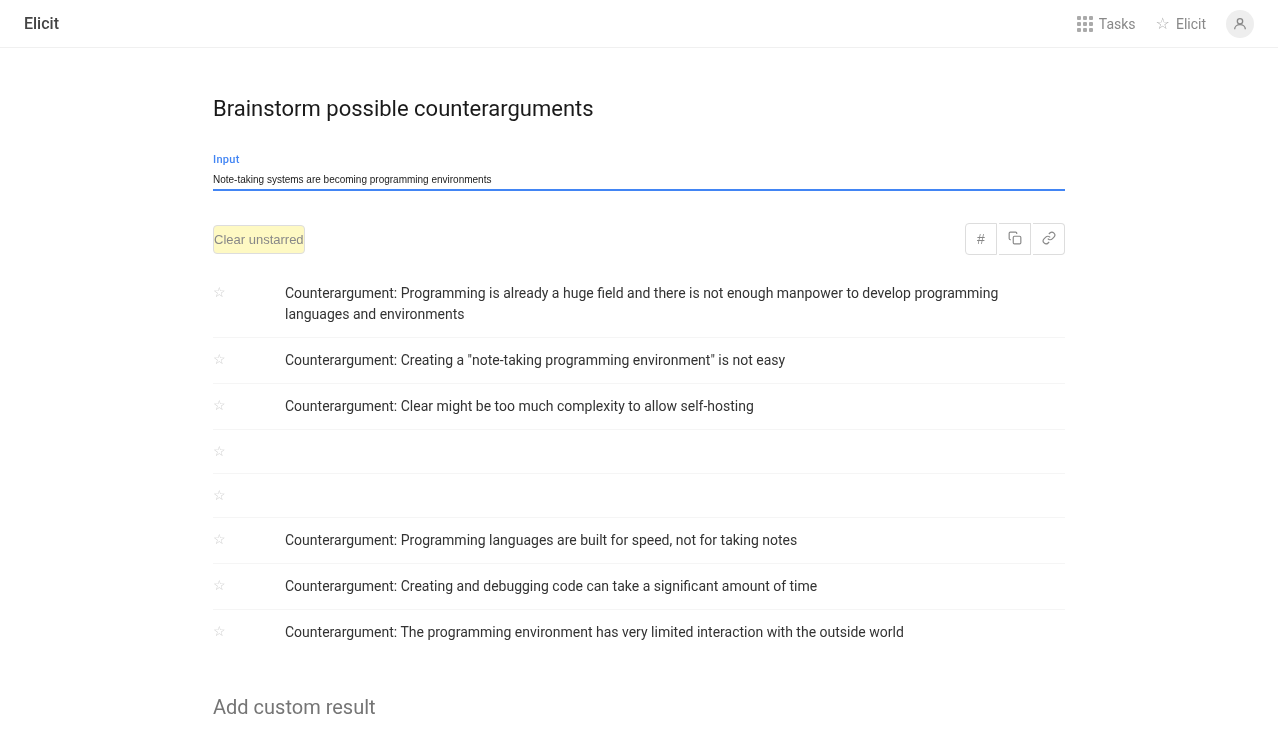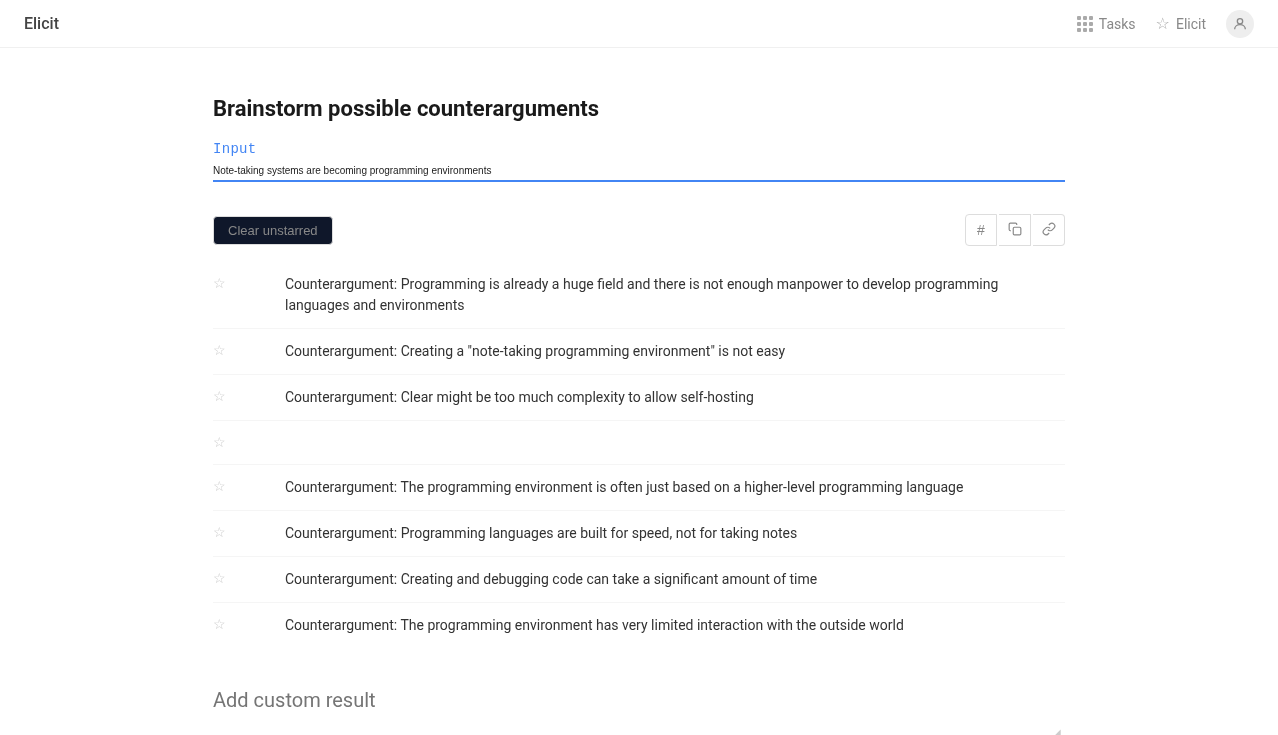--- a/index.html
+++ b/index.html
@@ -71,37 +71,36 @@
 
     
     .main-content {
       max-width: 900px;
       margin: 0 auto;
       padding: 48px 24px 40px;
     }
 
     .page-title {
       font-size: 22px;
-      font-weight: 700;
+      font-weight: 400;
       color: #1a1a1a;
-      margin-bottom: 20px;
+      margin-bottom: 32px;
     }
 
     
     .input-section {
       margin-bottom: 32px;
     }
 
     .input-label {
-      font-size: 14px;
+      font-size: 11px;
       color: #4285f4;
       margin-bottom: 4px;
       font-weight: 500;
       letter-spacing: 0.3px;
-      font-family: Liberation Mono, monospace;
     }
 
     .text-input {
       width: 100%;
       border: none;
       border-bottom: 2px solid #4285f4;
       outline: none;
       font-size: 10px;
       color: #1a1a1a;
       padding: 4px 0;
@@ -111,23 +110,23 @@
     
     .toolbar {
       display: flex;
       align-items: center;
       justify-content: space-between;
       margin-bottom: 16px;
     }
 
     .clear-btn {
       border: 1px solid #ddd;
-      background: #0f172a;
+      background: #fef9c3;
       color: #888;
-      padding: 6px 14px;
+      padding: 6px 0;
       border-radius: 4px;
       font-size: 13px;
       cursor: pointer;
     }
 
     .toolbar-right {
       display: flex;
       align-items: center;
       gap: 2px;
     }
@@ -321,21 +320,20 @@
     </li>
       <li class="result-item">
       <span class="star-icon">☆</span>
       <span class="result-text">Counterargument: Clear might be too much complexity to allow self-hosting</span>
     </li>
       <li class="result-item">
       <span class="star-icon">☆</span>
     </li>
       <li class="result-item">
       <span class="star-icon">☆</span>
-      <span class="result-text">Counterargument: The programming environment is often just based on a higher-level programming language</span>
     </li>
       <li class="result-item">
       <span class="star-icon">☆</span>
       <span class="result-text">Counterargument: Programming languages are built for speed, not for taking notes</span>
     </li>
       <li class="result-item">
       <span class="star-icon">☆</span>
       <span class="result-text">Counterargument: Creating and debugging code can take a significant amount of time</span>
     </li>
       <li class="result-item">

